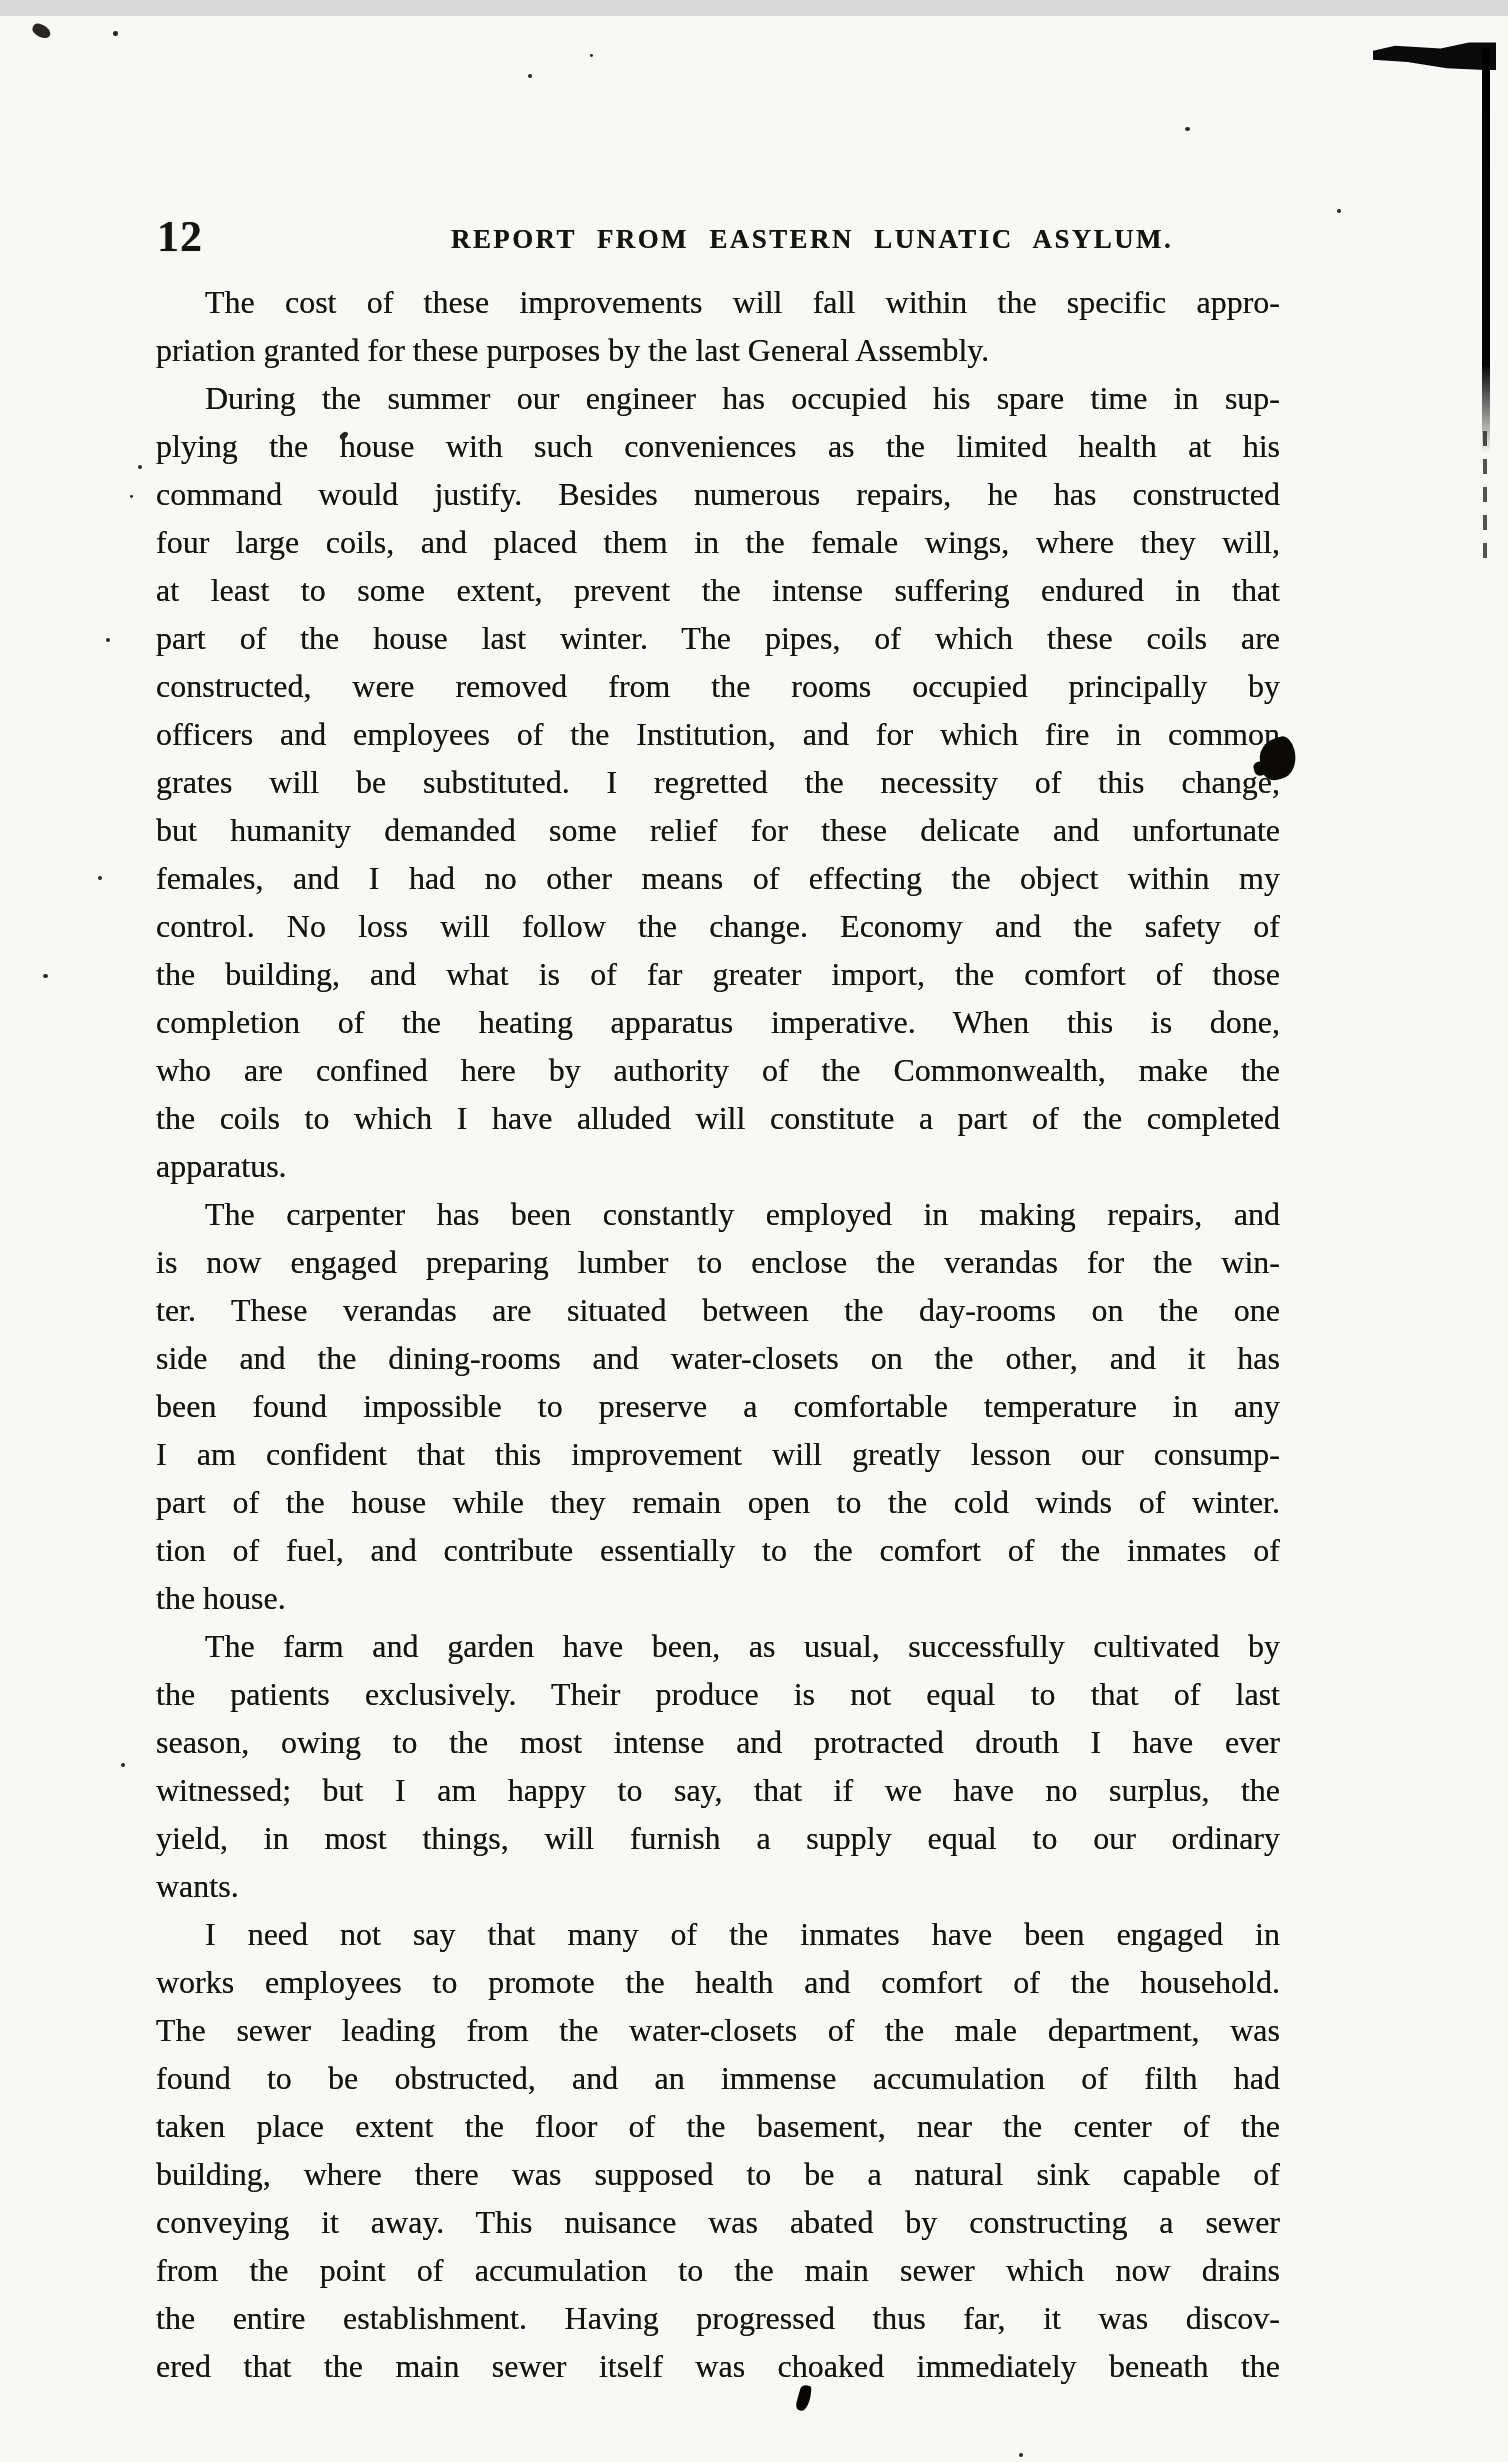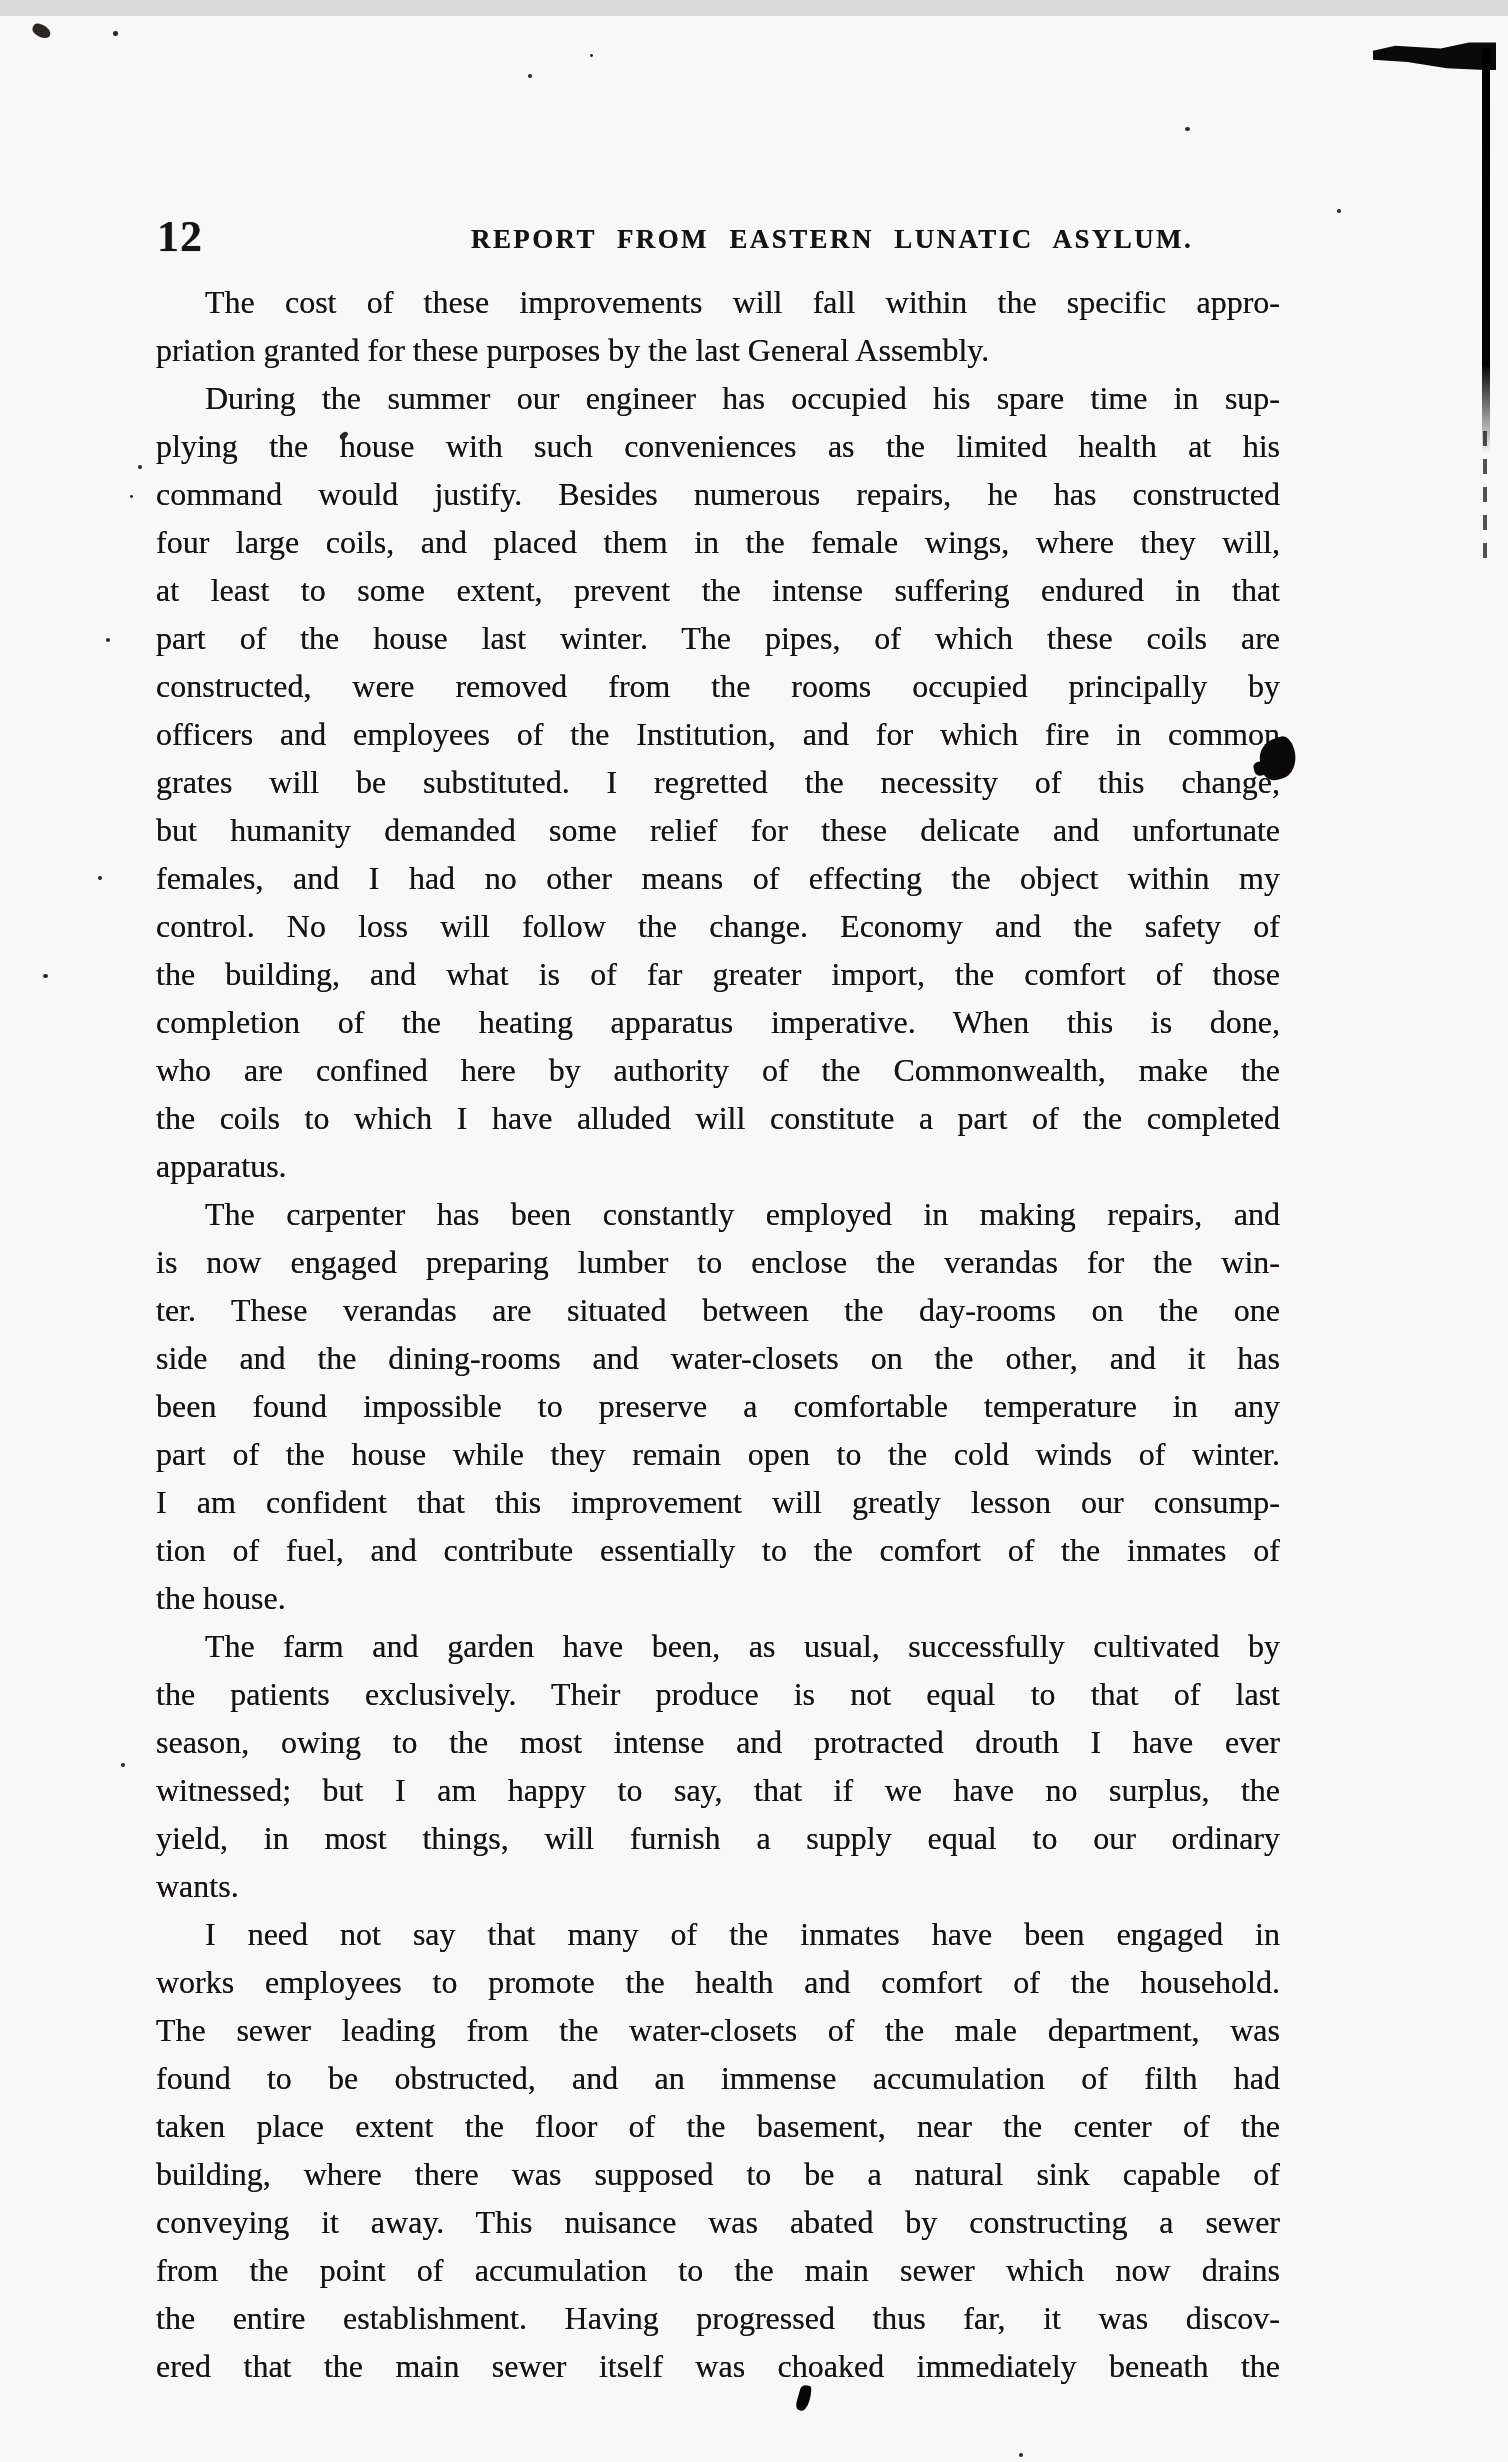--- a/index.html
+++ b/index.html
@@ -13,21 +13,21 @@
     color:#161412;
   }
   
   .page-header { position:absolute; top:193px; left:0; right:0; height:66px; }
   .page-number {
     position:absolute; left:157px; top:1.9px;
     font-size:44px; font-weight:bold; letter-spacing:0.9px;
     text-shadow:0 0 0.9px rgba(0,0,0,.6);
   }
   .header-title {
-    position:absolute; left:471px; top:15px;
+    position:absolute; left:451px; top:15px;
     font-size:27px; font-weight:bold;
     letter-spacing:2.4px; word-spacing:11.3px;
     text-shadow:0 0 0.5px rgba(0,0,0,.65);
     white-space:nowrap;
   }
   
   .page-body {
     position:absolute; left:156px; top:262px; width:1124px;
     font-size:32px; line-height:48px;
     text-shadow:0 0 0.6px rgba(10,8,6,.75);
@@ -97,22 +97,22 @@
       <div class="line">the building, and what is of far greater import, the comfort of those</div>
       <div class="line">completion of the heating apparatus imperative.  When this is done,</div>
       <div class="line">who are confined here by authority of the Commonwealth, make the</div>
       <div class="line">the coils to which I have alluded will constitute a part of the completed</div>
       <div class="line para-end">apparatus.</div>
       <div class="line indent">The carpenter has been constantly employed in making repairs, and</div>
       <div class="line">is now engaged preparing lumber to enclose the verandas for the win-</div>
       <div class="line">ter.  These verandas are situated between the day-rooms on the one</div>
       <div class="line">side and the dining-rooms and water-closets on the other, and it has</div>
       <div class="line">been found impossible to preserve a comfortable temperature in any</div>
+      <div class="line">I am confident that this improvement will greatly lesson our consump-</div>
       <div class="line">part of the house while they remain open to the cold winds of winter.</div>
-      <div class="line">I am confident that this improvement will greatly lesson our consump-</div>
       <div class="line">tion of fuel, and contribute essentially to the comfort of the inmates of</div>
       <div class="line para-end">the house.</div>
       <div class="line indent">The farm and garden have been, as usual, successfully cultivated by</div>
       <div class="line">the patients exclusively.  Their produce is not equal to that of last</div>
       <div class="line">season, owing to the most intense and protracted drouth I have ever</div>
       <div class="line">witnessed; but I am happy to say, that if we have no surplus, the</div>
       <div class="line">yield, in most things, will furnish a supply equal to our ordinary</div>
       <div class="line para-end">wants.</div>
       <div class="line indent">I need not say that many of the inmates have been engaged in</div>
       <div class="line">works employees to promote the health and comfort of the household.</div>

